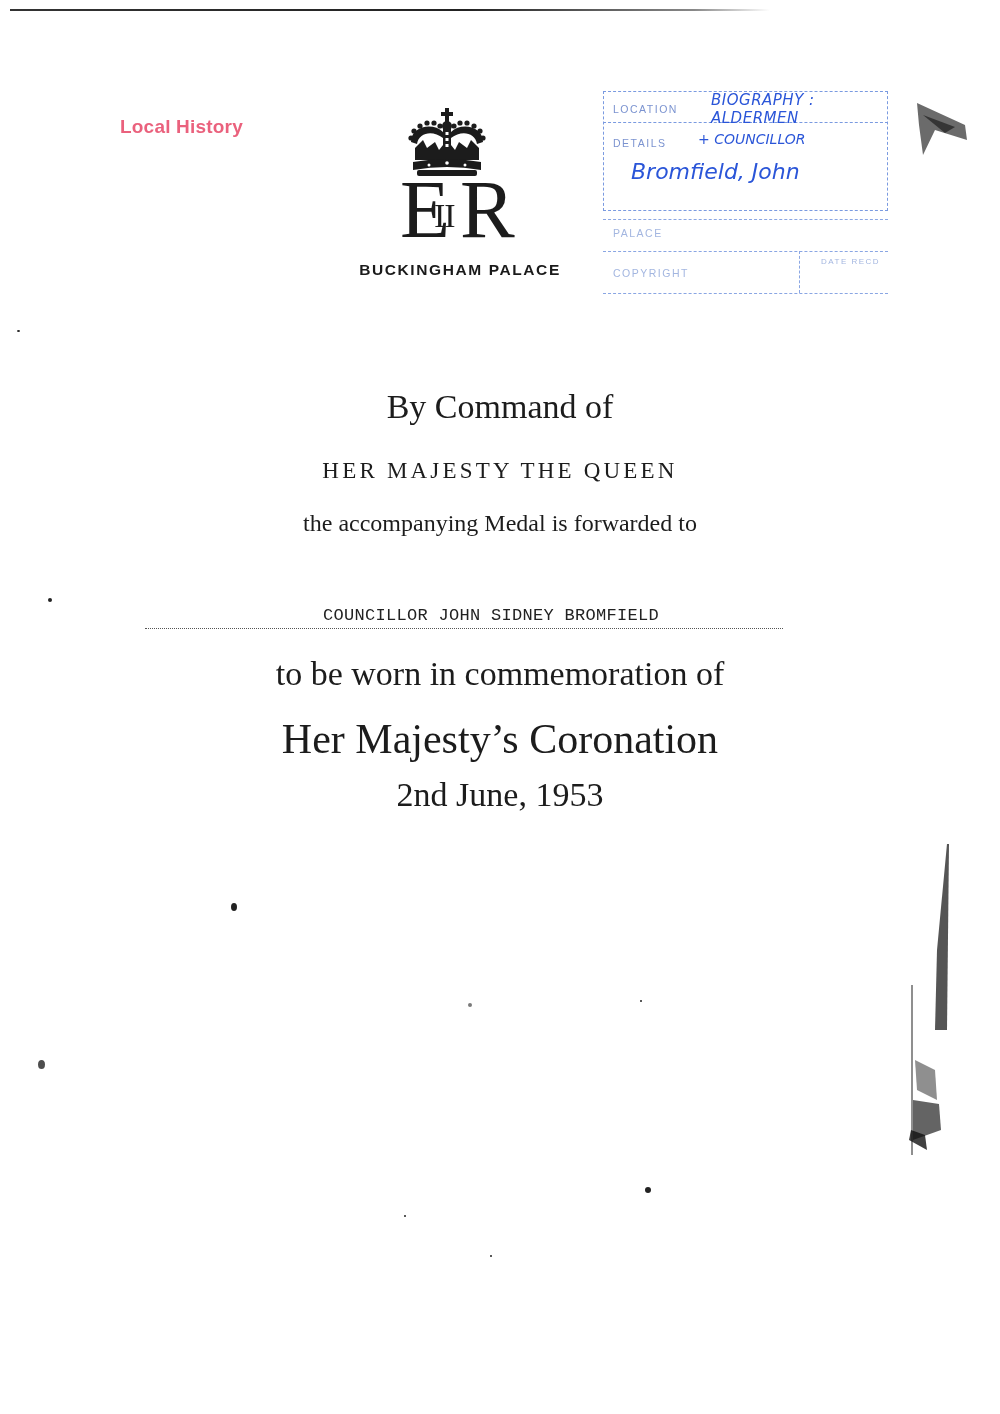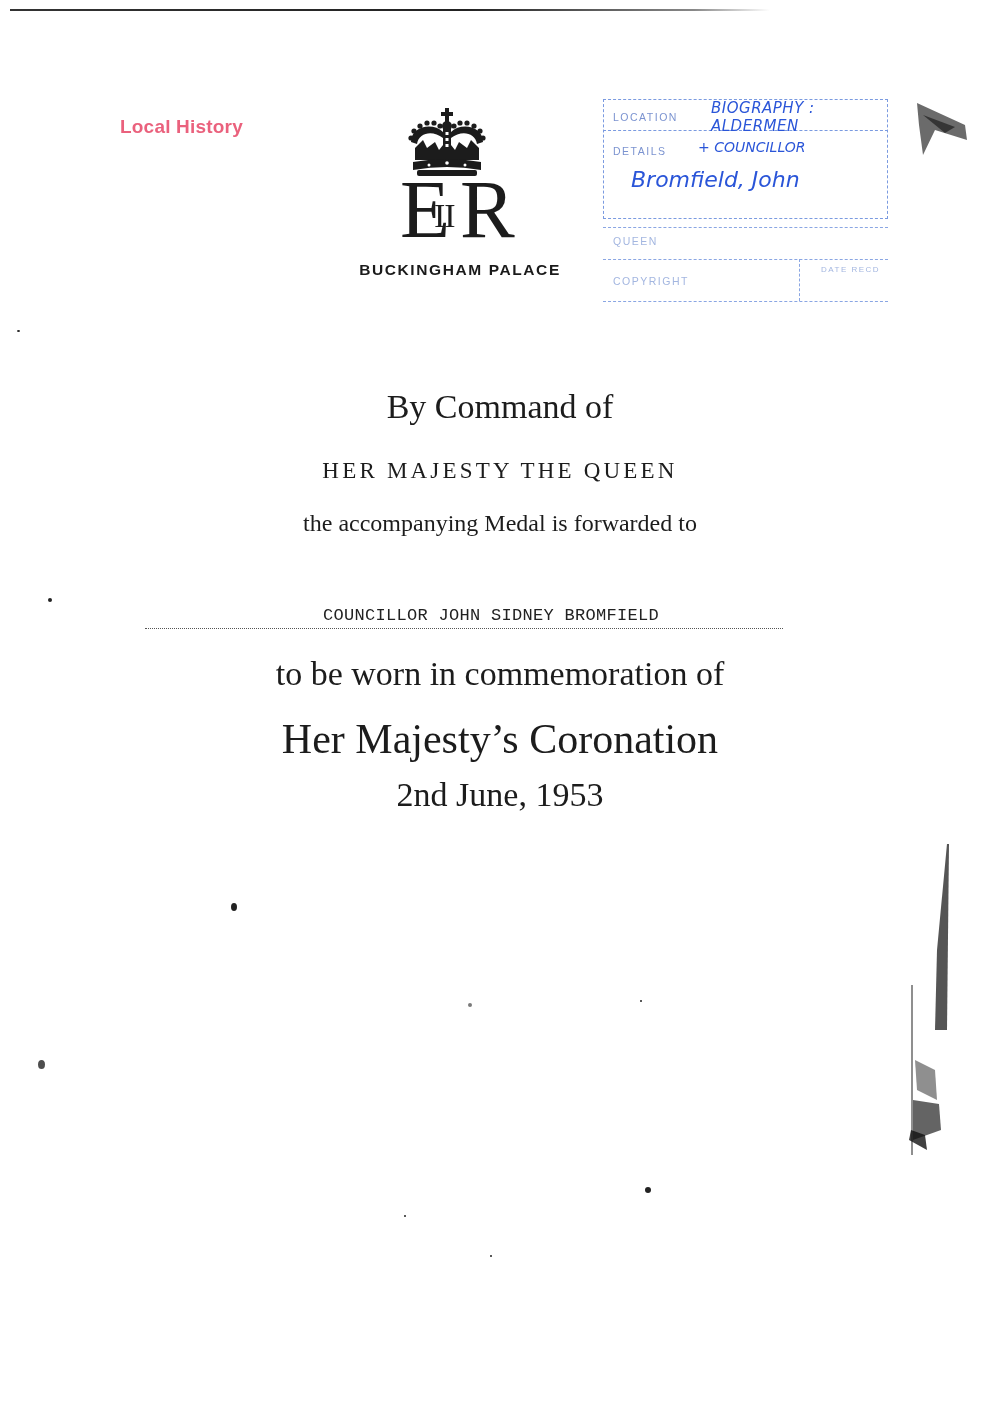--- a/index.html
+++ b/index.html
@@ -7,21 +7,21 @@
   .abs { position: absolute; }
   .top-rule { left: 10px; top: 9px; width: 760px; height: 2px; background: linear-gradient(90deg, #333 0%, #222 60%, #888 90%, rgba(255,255,255,0) 100%); }
   .stamp-local { left: 120px; top: 116px; font-family: "Liberation Sans", sans-serif; font-weight: bold; font-size: 19px; color: #e8516f; letter-spacing: 0.2px; opacity: 0.9; }
   .crown { left: 405px; top: 108px; width: 84px; height: 72px; }
   .cypher { left: 400px; top: 172px; width: 120px; height: 75px; font-family: "Liberation Serif", serif; color: #1c1c1c; }
   .cypher .E { position:absolute; left:0; top:0; font-size:82px; line-height:75px; }
   .cypher .II { position:absolute; left:34px; top:24px; font-size:34px; line-height:40px; letter-spacing:-1px; }
   .cypher .R { position:absolute; left:60px; top:0; font-size:82px; line-height:75px; }
   .palace { left: 330px; top: 261px; width: 260px; text-align: center; font-family: "Liberation Sans", sans-serif; font-weight: bold; font-size: 15.5px; letter-spacing: 1.6px; color: #1a1a1a; }
 
-  .card { left: 603px; top: 91px; width: 287px; height: 205px; color: #5a7fd6; font-family: "Liberation Sans", sans-serif; margin-top: 8px; }
+  .card { left: 603px; top: 91px; width: 287px; height: 205px; color: #5a7fd6; font-family: "Liberation Sans", sans-serif; }
   .card .box1 { position:absolute; left:0; top:0; width:283px; height:118px; border:1.5px dashed #7a9ae0; }
   .card .row-sep { position:absolute; left:0; top:31px; width:285px; border-top:1.5px dashed #7a9ae0; }
   .card .label { position:absolute; font-size:10.5px; letter-spacing:1.5px; color:#7b93d0; }
   .card .hand { position:absolute; font-family: "DejaVu Sans", sans-serif; font-style: italic; color:#2a55d8; }
   .card .sep2 { position:absolute; left:0; top:128px; width:285px; border-top:1.5px dashed #8aa6e3; }
   .card .sep3 { position:absolute; left:0; top:160px; width:285px; border-top:1.5px dashed #8aa6e3; }
   .card .sep4 { position:absolute; left:0; top:202px; width:285px; border-top:1.5px dashed #8aa6e3; }
   .card .vsep { position:absolute; left:196px; top:160px; height:42px; border-left:1.5px dashed #8aa6e3; }
 
   .smudge-tr { left: 915px; top: 95px; width: 55px; height: 80px; }
@@ -90,21 +90,21 @@
 
 <div class="abs card">
   <div class="box1"></div>
   <div class="row-sep"></div>
   <span class="label" style="left:10px; top:12px;">LOCATION</span>
   <span class="hand" style="left:108px; top:0; font-size:15px; letter-spacing:0.5px;">BIOGRAPHY : ALDERMEN</span>
   <span class="label" style="left:10px; top:46px;">DETAILS</span>
   <span class="hand" style="left:95px; top:40px; font-size:14px;">+ COUNCILLOR</span>
   <span class="hand" style="left:28px; top:68px; font-size:22px;">Bromfield, John</span>
   <div class="sep2"></div>
-  <span class="label" style="left:10px; top:136px; color:#a3b6e0;">QUEEN</span>
+  <span class="label" style="left:10px; top:136px; color:#a3b6e0;">PALACE</span>
   <div class="sep3"></div>
   <span class="label" style="left:10px; top:176px; color:#a3b6e0;">COPYRIGHT</span>
   <div class="vsep"></div>
   <span class="label" style="left:218px; top:166px; font-size:8px; color:#a3b6e0;">DATE RECD</span>
   <div class="sep4"></div>
 </div>
 
 <svg class="abs smudge-tr" viewBox="0 0 55 80">
   <path d="M2 8 L50 30 L52 45 L20 35 L8 60 L4 30 Z" fill="#3a3a3a" opacity="0.75"></path>
   <path d="M8 20 L40 32 L30 38 Z" fill="#111" opacity="0.6"></path>

